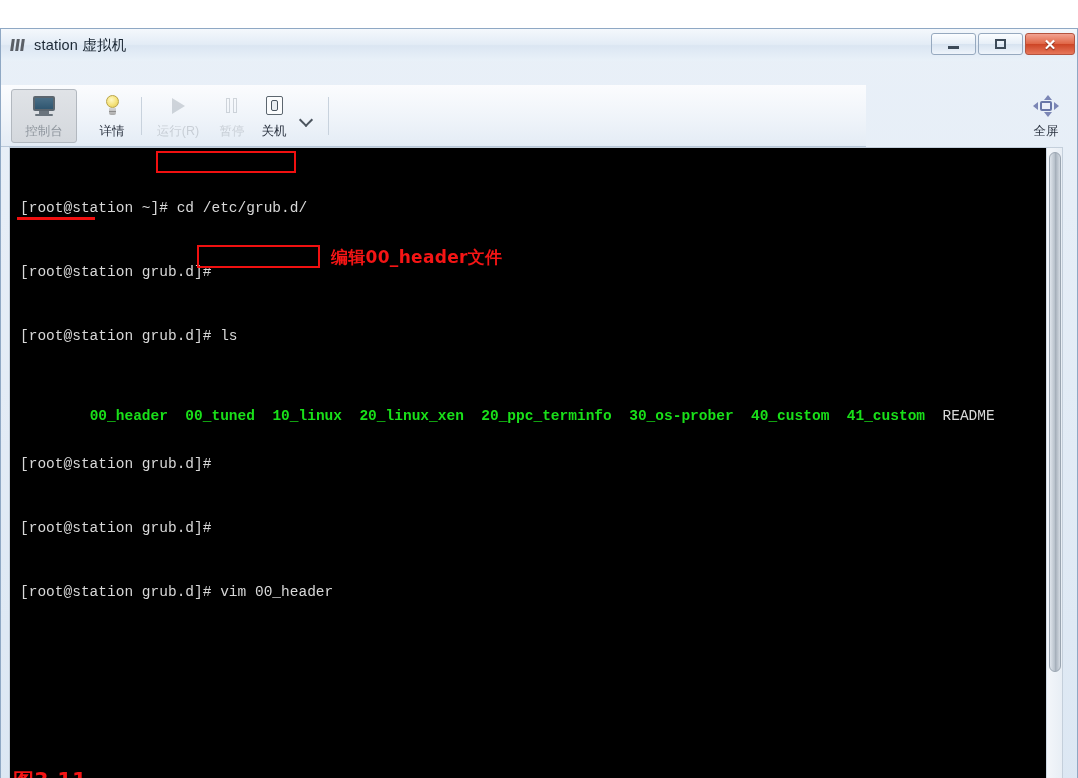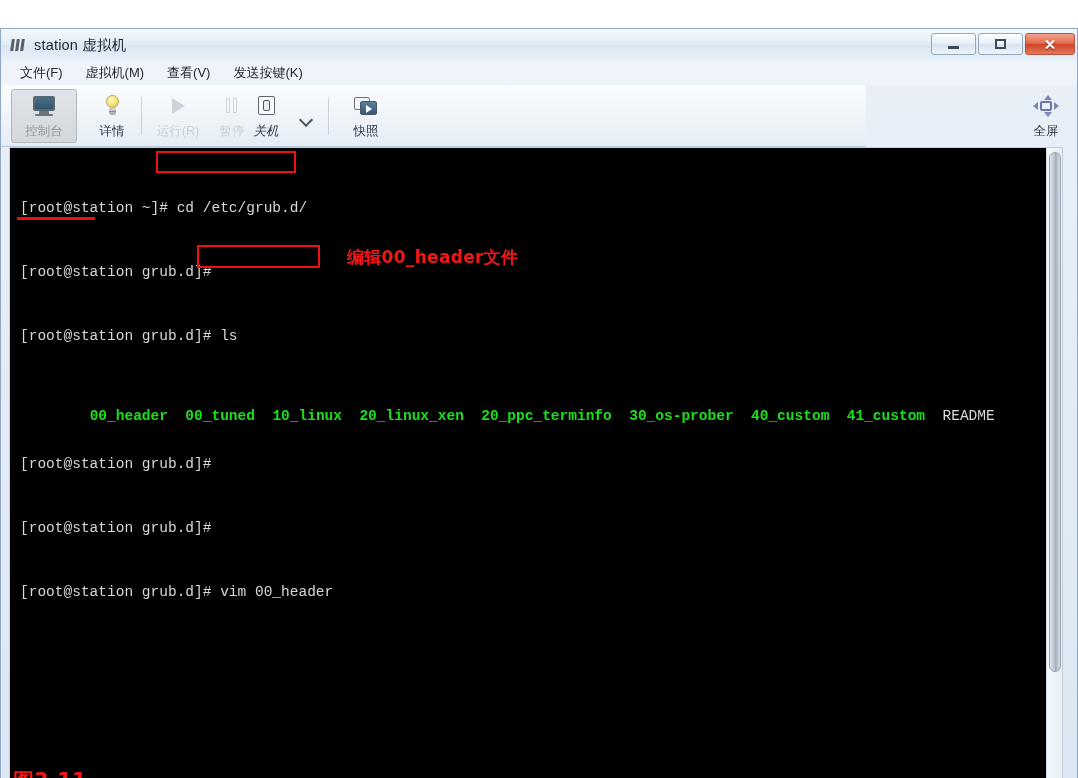--- a/index.html
+++ b/index.html
@@ -332,26 +332,20 @@
         </div>
       <div class="win-btn">
           <span class="glyph-max"></span>
         </div>
       <div class="win-btn close">
           <span class="glyph-close">✕</span>
         </div>
     </div>
   </div>
 
-  <div class="menubar">
-    <div class="menu-item">文件(F)</div>
-    <div class="menu-item">虚拟机(M)</div>
-    <div class="menu-item">查看(V)</div>
-    <div class="menu-item">发送按键(K)</div>
-  </div>
 
   <div class="toolbar">
 
     <div class="tool-btn active" style="left:10px;">
       <span class="tool-ico ico-monitor">
         <span class="scr"></span>
           <span class="base"></span>
           <span class="foot"></span>
       </span>
       <span class="tool-label">控制台</span>
@@ -375,39 +369,32 @@
       <span class="tool-label">暂停</span>
     </div>
 
     <div class="tool-btn disabled" style="left:144px;">
       <span class="tool-ico ico-play">
           <span class="t"></span>
         </span>
       <span class="tool-label">运行(R)</span>
     </div>
 
-    <div class="tool-btn" style="left:232px;font-style:italic;">
+    <div class="tool-btn" style="left:240px;">
       <span class="tool-ico ico-power">
           <span class="box"></span>
           <span class="inner"></span>
         </span>
       <span class="tool-label">关机</span>
     </div>
 
     <div class="tool-chevron" style="left:298px;"></div>
 
     <div class="tool-sep" style="left:327px;"></div>
 
-    <div class="tool-btn" style="left:332px;">
-      <span class="tool-ico ico-snap">
-          <span class="s1"></span>
-          <span class="s2"></span>
-        </span>
-      <span class="tool-label">快照</span>
-    </div>
 
     <div class="tool-btn" style="left:1012px;">
       <span class="tool-ico ico-full">
         <span class="c"></span>
           <span class="a au"></span>
           <span class="a ad"></span>
           <span class="a al"></span>
           <span class="a ar"></span>
       </span>
       <span class="tool-label">全屏</span>
@@ -437,18 +424,18 @@
     <div class="scrollbar">
       <div class="sb-thumb"></div>
     </div>
   </div>
 
   <div class="anno-box" style="left:155px; top:122px; width:140px; height:22px;"></div>
 
   <div class="anno-underline" style="left:16px; top:188px; width:78px;"></div>
 
   <div class="anno-box" style="left:196px; top:216px; width:123px; height:23px;"></div>
-  <div class="anno-text" style="left:346px; top:217px;">编辑00_header文件</div>
+  <div class="anno-text" style="left:330px; top:217px;">编辑00_header文件</div>
 
   <div class="fig-caption">图3-11</div>
   <div class="watermark">@51CTO博客</div>
 
 </div>
 
 </body></html>

